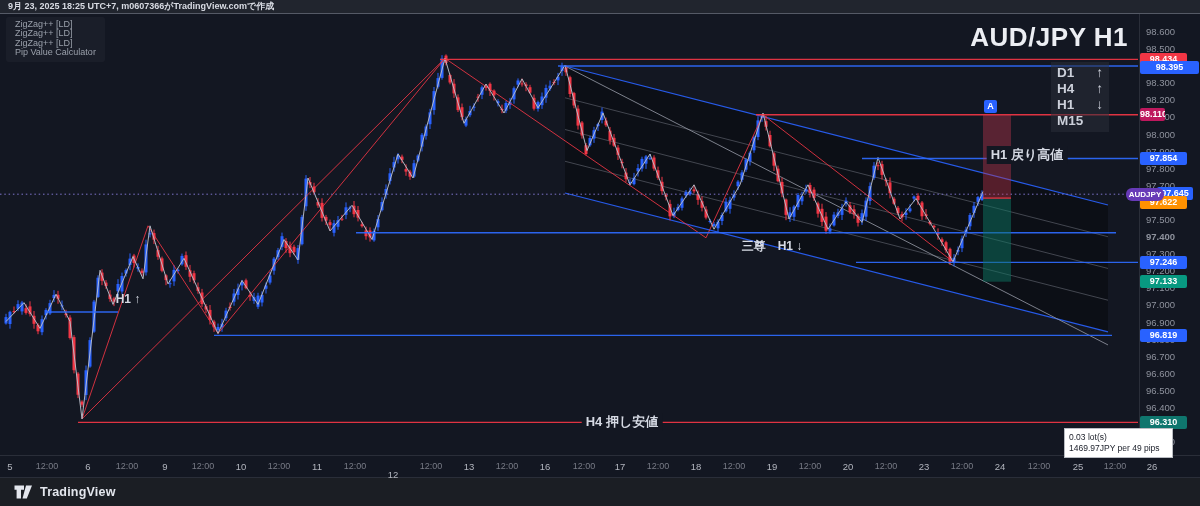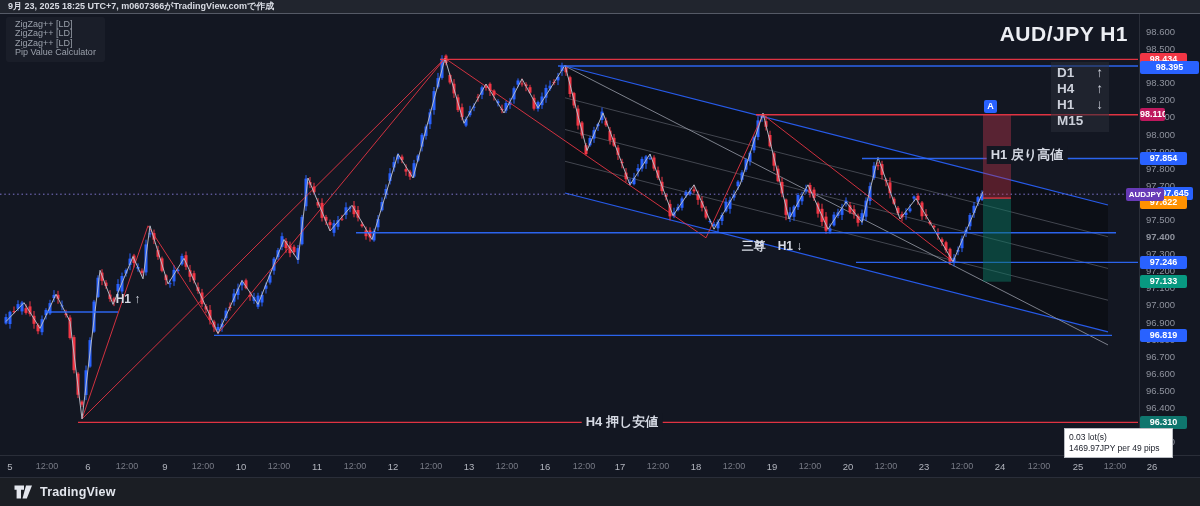--- a/index.html
+++ b/index.html
@@ -13,21 +13,21 @@
   #footer{position:absolute;left:0;top:477px;width:1200px;height:29px;background:#1b1e24;
            border-top:1px solid #2a2e39;z-index:2;}
   #logo{position:absolute;left:14px;top:7px;display:flex;align-items:center;gap:7px;}
   #logo span{font-size:12.5px;font-weight:700;color:#e3e6ed;letter-spacing:.2px;}
   #topbar{position:absolute;left:0;top:0;width:1200px;height:13px;background:#21252e;
           border-bottom:1px solid #555a66;z-index:8;}
   #topbar span{display:block;padding-left:8px;font-size:9px;line-height:12px;font-weight:700;color:#d8dbe3;}
   #legend{position:absolute;left:6px;top:17px;background:rgba(30,34,44,0.75);border-radius:3px;
           padding:3px 9px 4px 9px;z-index:3;}
   .lrow{font-size:9px;line-height:9.4px;color:#9aa0ab;white-space:nowrap;}
-  #title{position:absolute;right:72px;top:22px;font-size:21px;font-weight:700;color:#eceef3;
+  #title{position:absolute;right:72px;top:22px;font-size:26px;font-weight:700;color:#eceef3;
          letter-spacing:.5px;z-index:3;}
   #tf-panel{position:absolute;left:1051px;top:62px;width:46px;background:rgba(42,46,57,0.55);
             padding:3px 6px;z-index:4;}
   .tfrow{display:flex;justify-content:space-between;font-size:13.5px;font-weight:700;
          color:#ccd0da;line-height:16px;}
   .ann{position:absolute;font-weight:700;font-size:12px;color:#d6dae4;white-space:nowrap;
        z-index:4;transform:translate(-50%,-50%);}
   .ann.gap{background:#131722;padding:0 4px;font-size:13px;}
   #marker-a{position:absolute;left:984px;top:100px;width:13px;height:13px;background:#2962ff;
             border-radius:2px;color:#fff;font-size:9px;font-weight:700;text-align:center;
@@ -645,32 +645,32 @@
       <div class="chip" style="left: 1140px; width: 47px; top: 53px; background: rgb(242, 54, 69);">98.434</div>
       <div class="chip" style="left: 1140px; width: 59px; top: 61px; background: rgb(41, 98, 255);">98.395</div>
       <div class="chip" style="left: 1140px; width: 25px; top: 108px; background: #be185d;">98.110</div>
       <div class="chip" style="left: 1140px; width: 47px; top: 152px; background: rgb(41, 98, 255);">97.854</div>
       <div class="chip" style="left: 1157px; width: 36px; top: 187px; background: rgb(41, 98, 255);">97.645</div>
       <div class="chip" style="left: 1140px; width: 47px; top: 196px; background: rgb(255, 145, 0);">97.622</div>
       <div class="chip" style="left: 1140px; width: 47px; top: 256px; background: rgb(41, 98, 255);">97.246</div>
       <div class="chip" style="left: 1140px; width: 47px; top: 275px; background: rgb(8, 153, 129);">97.133</div>
       <div class="chip" style="left: 1140px; width: 47px; top: 329px; background: rgb(41, 98, 255);">96.819</div>
       <div class="chip" style="left: 1140px; width: 47px; top: 416px; background: #0f766e;">96.310</div>
-      <div class="chip" style="left: 1126px; width: 38px; top: 188px; background: rgb(103, 58, 183); font-size: 8px; z-index: 4;">AUDJPY</div>
+      <div class="chip" style="left: 1126px; width: 38px; top: 188px; background: rgb(103, 58, 183); font-size: 8px; z-index: 4; border-radius: 6px;">AUDJPY</div>
       <div class="tlab tmaj" style="left: 10px;">5</div>
       <div class="tlab tmin" style="left: 47px;">12:00</div>
       <div class="tlab tmaj" style="left: 88px;">6</div>
       <div class="tlab tmin" style="left: 127px;">12:00</div>
       <div class="tlab tmaj" style="left: 165px;">9</div>
       <div class="tlab tmin" style="left: 203px;">12:00</div>
       <div class="tlab tmaj" style="left: 241px;">10</div>
       <div class="tlab tmin" style="left: 279px;">12:00</div>
       <div class="tlab tmaj" style="left: 317px;">11</div>
       <div class="tlab tmin" style="left: 355px;">12:00</div>
-      <div class="tlab tmaj" style="left: 393px;">12</div>
+      <div class="tlab tmaj" style="left: 393px; margin-top: 8px;">12</div>
       <div class="tlab tmin" style="left: 431px;">12:00</div>
       <div class="tlab tmaj" style="left: 469px;">13</div>
       <div class="tlab tmin" style="left: 507px;">12:00</div>
       <div class="tlab tmaj" style="left: 545px;">16</div>
       <div class="tlab tmin" style="left: 584px;">12:00</div>
       <div class="tlab tmaj" style="left: 620px;">17</div>
       <div class="tlab tmin" style="left: 658px;">12:00</div>
       <div class="tlab tmaj" style="left: 696px;">18</div>
       <div class="tlab tmin" style="left: 734px;">12:00</div>
       <div class="tlab tmaj" style="left: 772px;">19</div>

